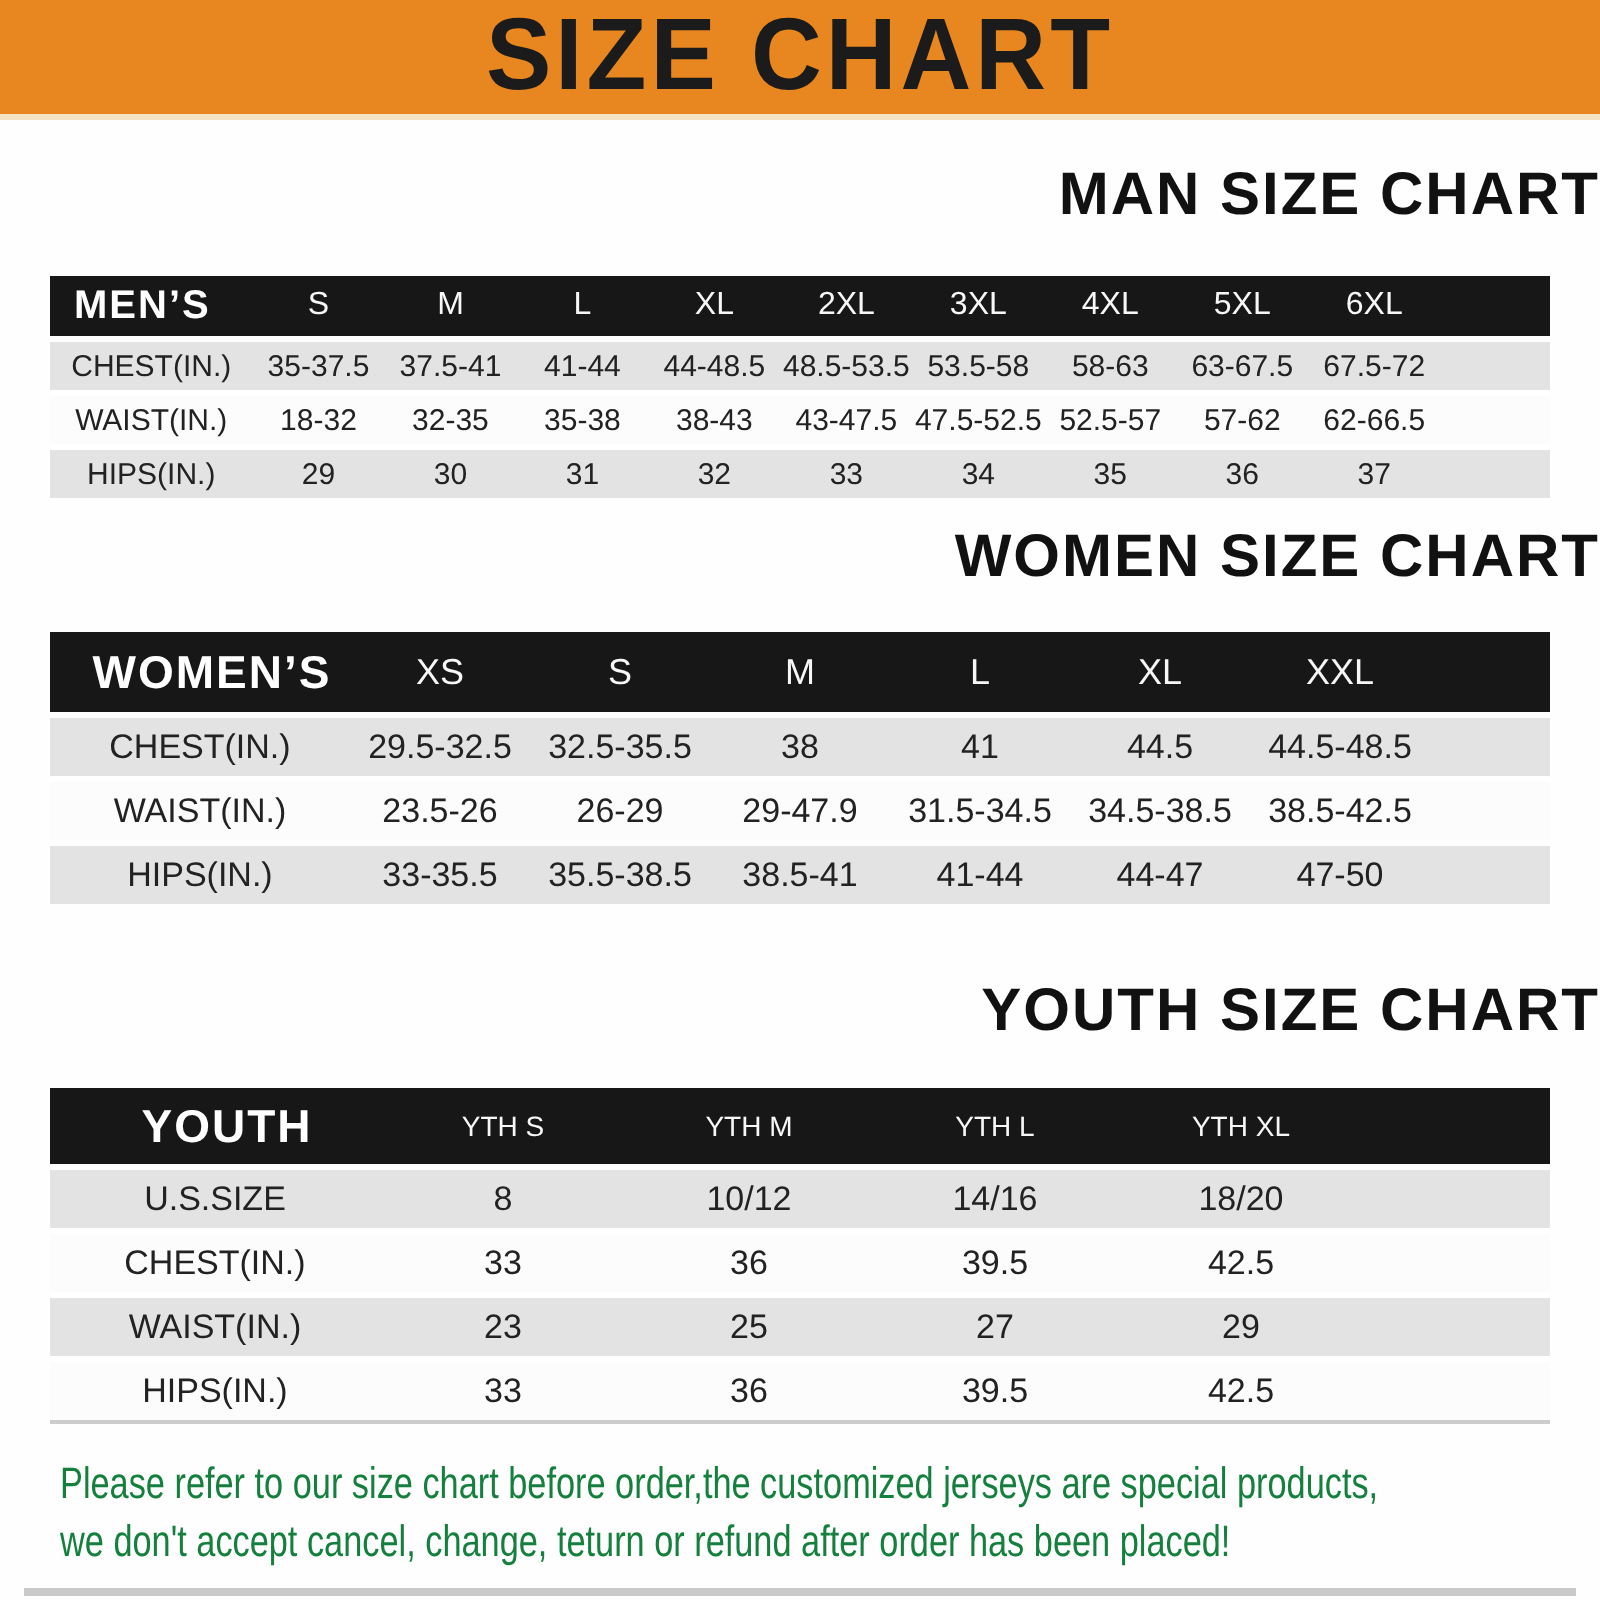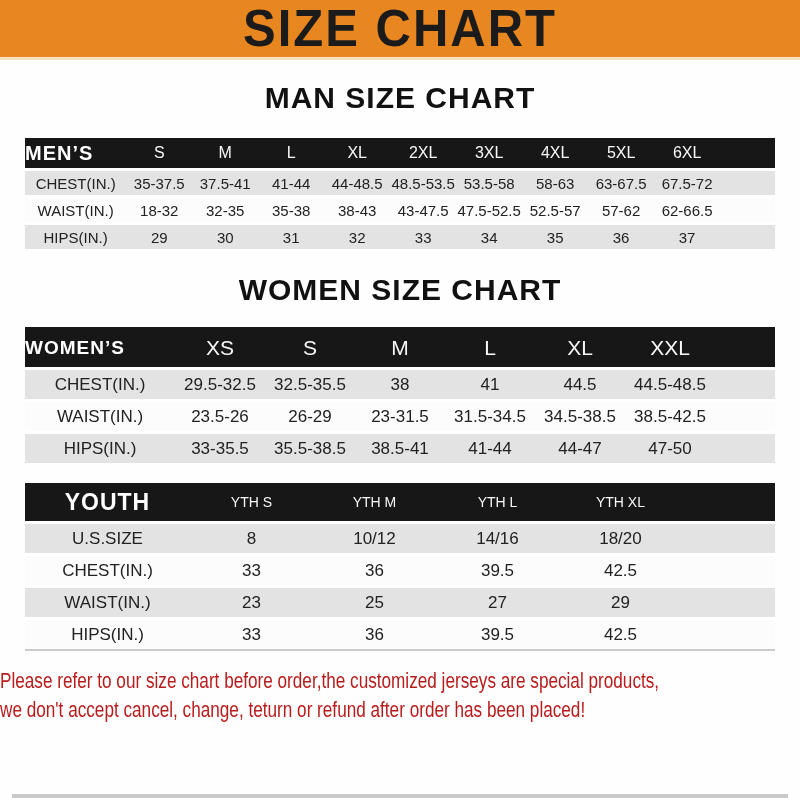--- a/index.html
+++ b/index.html
@@ -24,47 +24,48 @@
   .banner h1 {
     font-size: 49px;
     line-height: 1;
     font-weight: bold;
     letter-spacing: 2px;
     color: #1b1b1b;
     transform: scaleY(1.04);
   }
   
   .section-title {
-    text-align: center;
+    text-align: right;
     font-size: 30px;
     line-height: 36px;
     font-weight: bold;
     letter-spacing: 1px;
     color: #111111;
   }
   #title-man   { margin-top: 20px; }
-  #title-women { margin-top: 23px; }
+  #title-women { margin-top: 12px; }
   #title-youth { margin-top: 36px; }
   
   table.size-table {
     width: 750px;
     margin: 0 auto;
     border-collapse: separate;
     border-spacing: 0;
     table-layout: fixed;
   }
   #table-men   { margin-top: 22px; }
   #table-women { margin-top: 19px; }
   #table-youth { margin-top: 20px; border-bottom: 2px solid #cccccc; }
 
   .size-table thead tr { background: #171717; }
   .size-table thead th { color: #f7f7f7; vertical-align: middle; }
   .size-table th, .size-table td { font-weight: normal; text-align: center; vertical-align: middle; line-height: 1; }
   .size-table thead th.corner {
     text-align: left;
+    padding-left: 12px;
     font-weight: bold;
     letter-spacing: 1px;
     color: #ffffff;
   }
   .size-table tbody tr > th, .size-table tbody tr > td {
     border-top: 3px solid #ffffff;
     color: #222222;
   }
   .size-table tbody tr.alt-gray  > th, .size-table tbody tr.alt-gray  > td { background: #E3E3E3; }
   .size-table tbody tr.alt-white > th, .size-table tbody tr.alt-white > td { background: #FCFCFC; }
@@ -74,40 +75,41 @@
   .t-men tbody tr { height: 27px; }
   .t-men thead th.corner { font-size: 20px; }
   .t-men thead th { font-size: 16px; }
   .t-men tbody th, .t-men tbody td { font-size: 15px; }
   .t-men col.c-label  { width: 13.5%; }
   .t-men col.c-data   { width: 8.8%; }
   .t-men col.c-spacer { width: 7.3%; }
   
   .t-women thead tr { height: 40px; }
   .t-women tbody tr { height: 32px; }
-  .t-women thead th.corner { font-size: 19px; }
-  .t-women thead th { font-size: 21px; }
+  .t-women thead th.corner { font-size: 23px; text-align: center; }
+  .t-women thead th { font-size: 18px; }
   .t-women tbody th, .t-women tbody td { font-size: 17px; }
   .t-women col.c-label  { width: 20%; }
   .t-women col.c-data   { width: 12%; }
   .t-women col.c-spacer { width: 8%; }
   
   .t-youth thead tr { height: 38px; }
   .t-youth tbody tr { height: 32px; }
   .t-youth thead th.corner { font-size: 23px; text-align: center; }
   .t-youth thead th { font-size: 14px; }
   .t-youth tbody th, .t-youth tbody td { font-size: 17px; }
   .t-youth col.c-label  { width: 22%; }
   .t-youth col.c-data   { width: 16.4%; }
   .t-youth col.c-spacer { width: 12.4%; }
 
   
   .disclaimer {
     margin-top: 15px;
-    color: #b91c1c;
+    padding-left: 30px;
+    color: #15803d;
   }
   .disclaimer .line {
     font-size: 22px;
     line-height: 29px;
     white-space: nowrap;
     transform: scaleX(0.78);
     transform-origin: 0 50%;
   }
   
   .bottom-bar {
@@ -233,39 +235,40 @@
           <td>38</td>
           <td>41</td>
           <td>44.5</td>
           <td>44.5-48.5</td>
           <td></td>
         </tr>
         <tr class="alt-white">
           <th>WAIST(IN.)</th>
           <td>23.5-26</td>
           <td>26-29</td>
-          <td>23-31.5</td>
+          <td>29-47.9</td>
           <td>31.5-34.5</td>
           <td>34.5-38.5</td>
           <td>38.5-42.5</td>
           <td></td>
         </tr>
         <tr class="alt-gray">
           <th>HIPS(IN.)</th>
           <td>33-35.5</td>
           <td>35.5-38.5</td>
           <td>38.5-41</td>
           <td>41-44</td>
           <td>44-47</td>
           <td>47-50</td>
           <td></td>
         </tr>
       </tbody>
     </table>
 
+  <h2 class="section-title" id="title-youth">YOUTH SIZE CHART</h2>
   <table class="size-table t-youth" id="table-youth">
       <colgroup>
         <col class="c-label">
         <col class="c-data">
         <col class="c-data">
         <col class="c-data">
         <col class="c-data">
         <col class="c-spacer">
       </colgroup>
       <thead>

